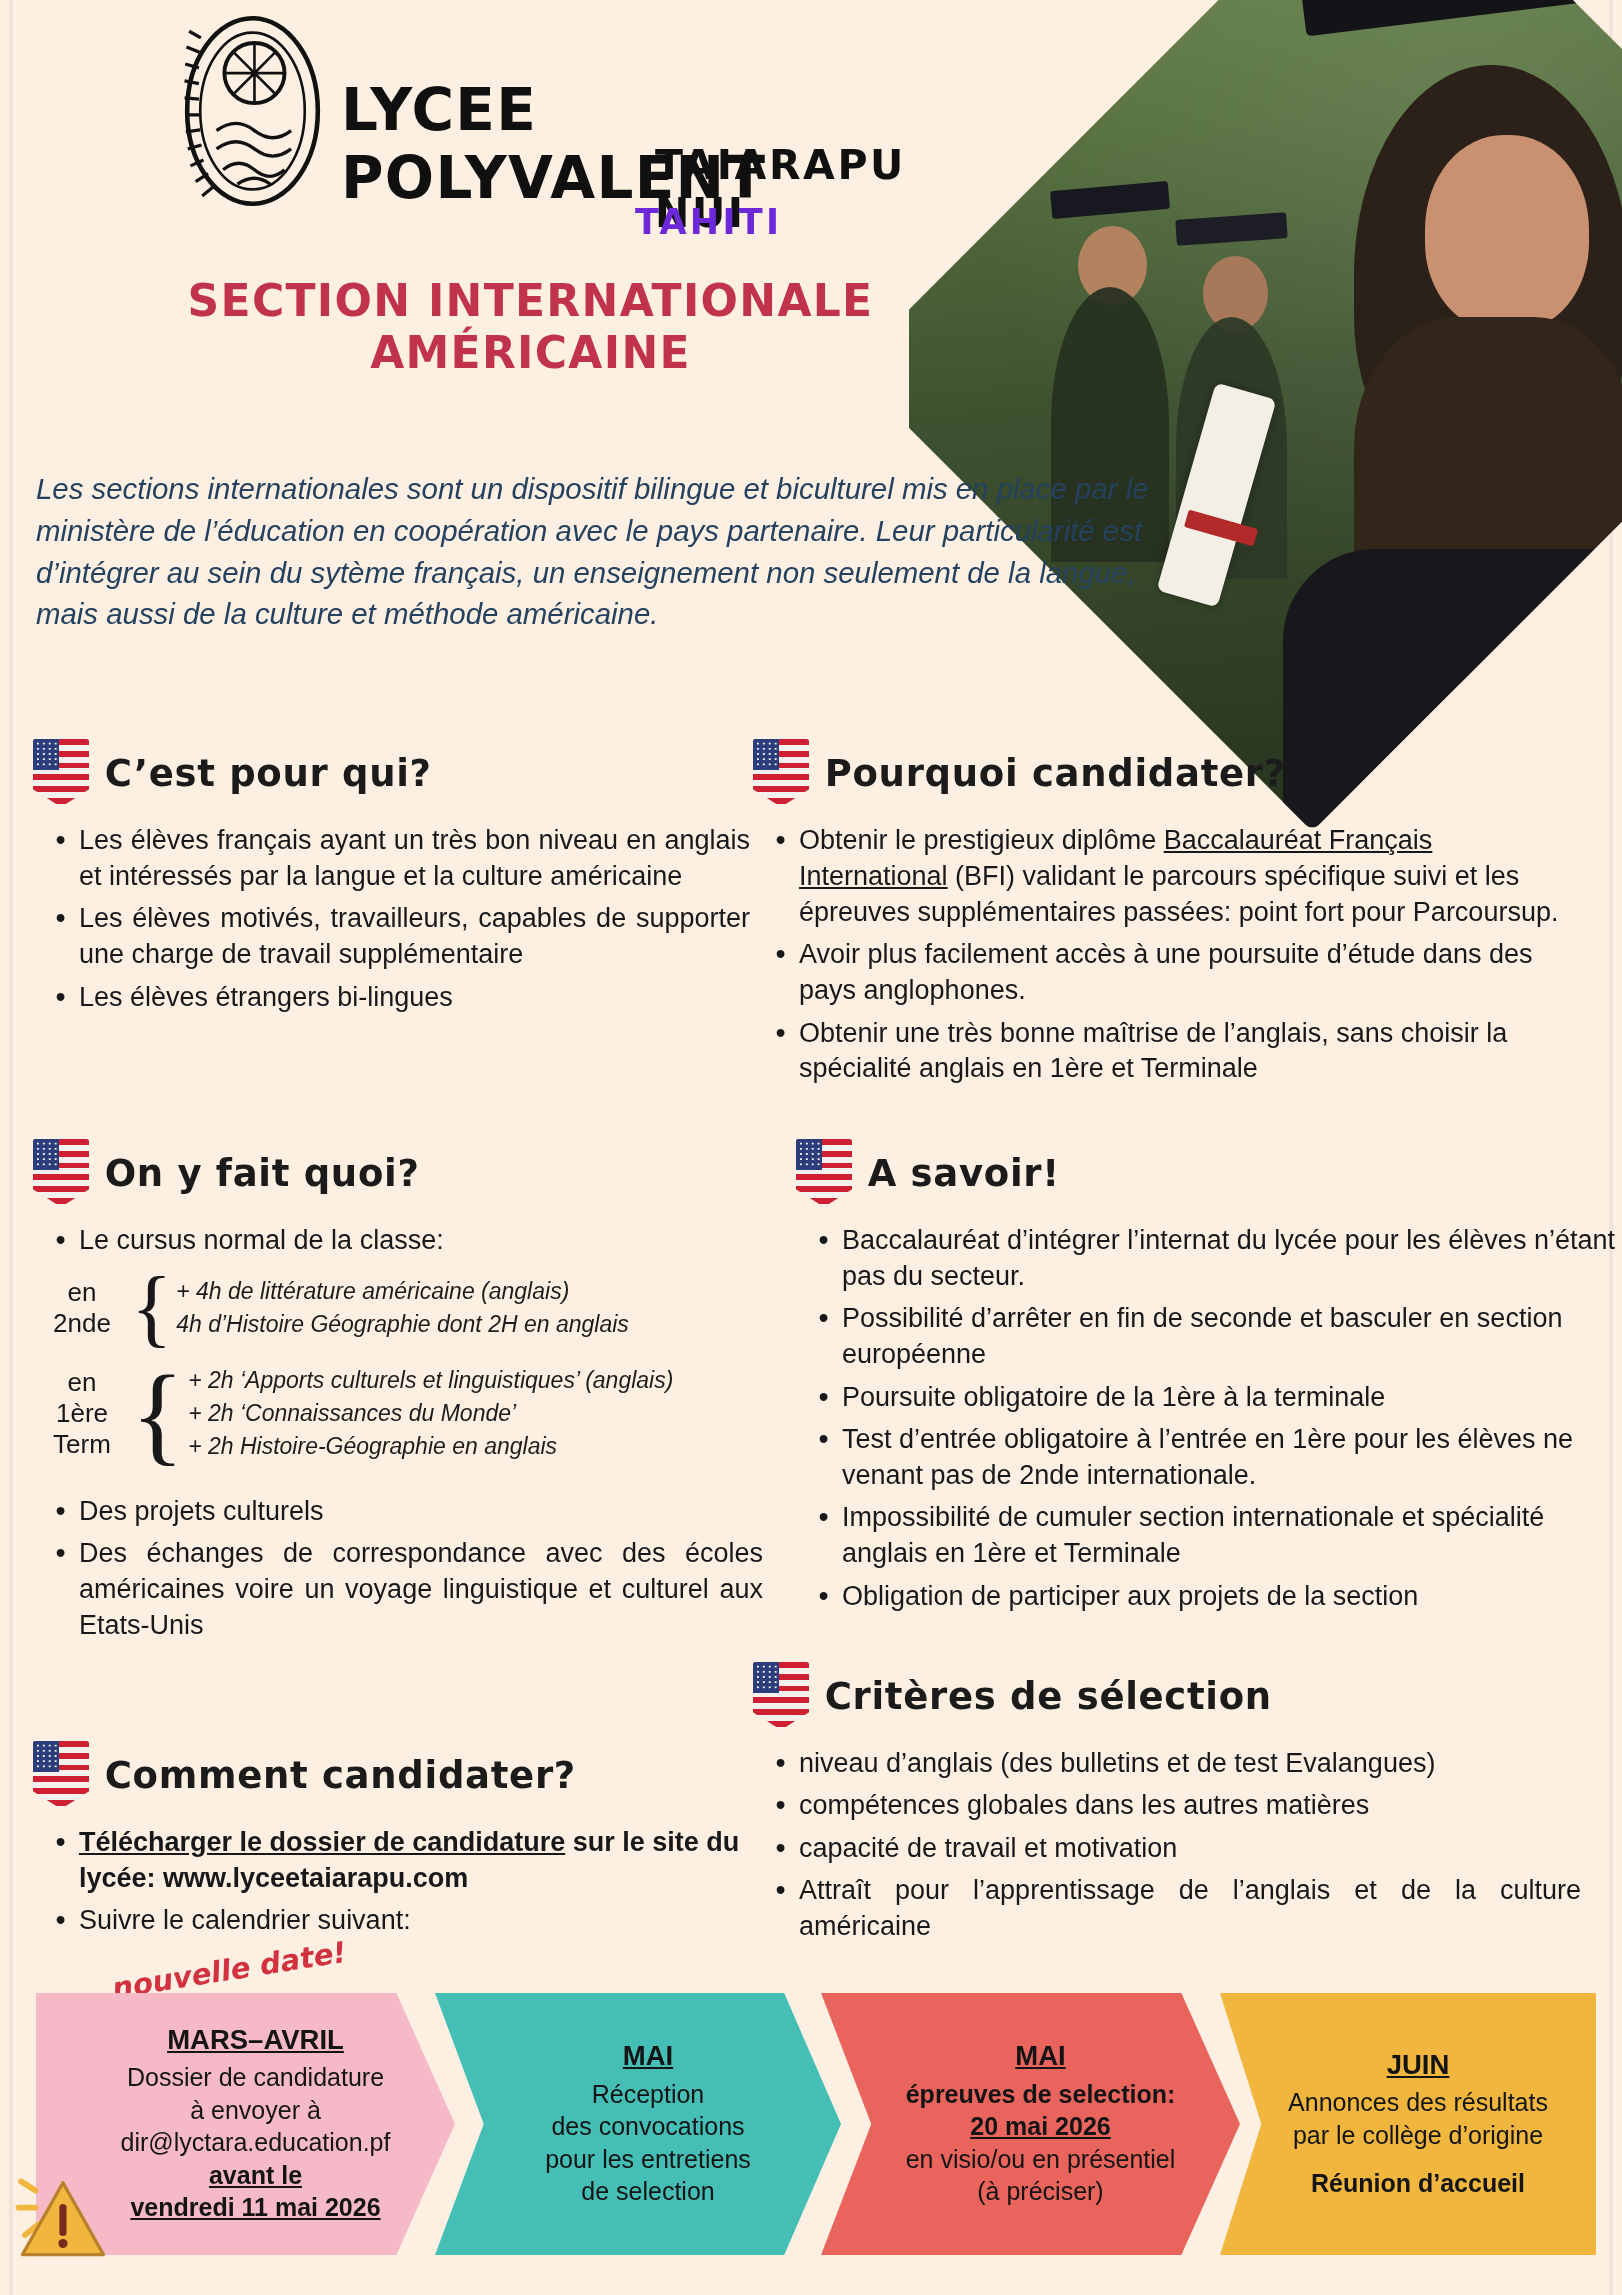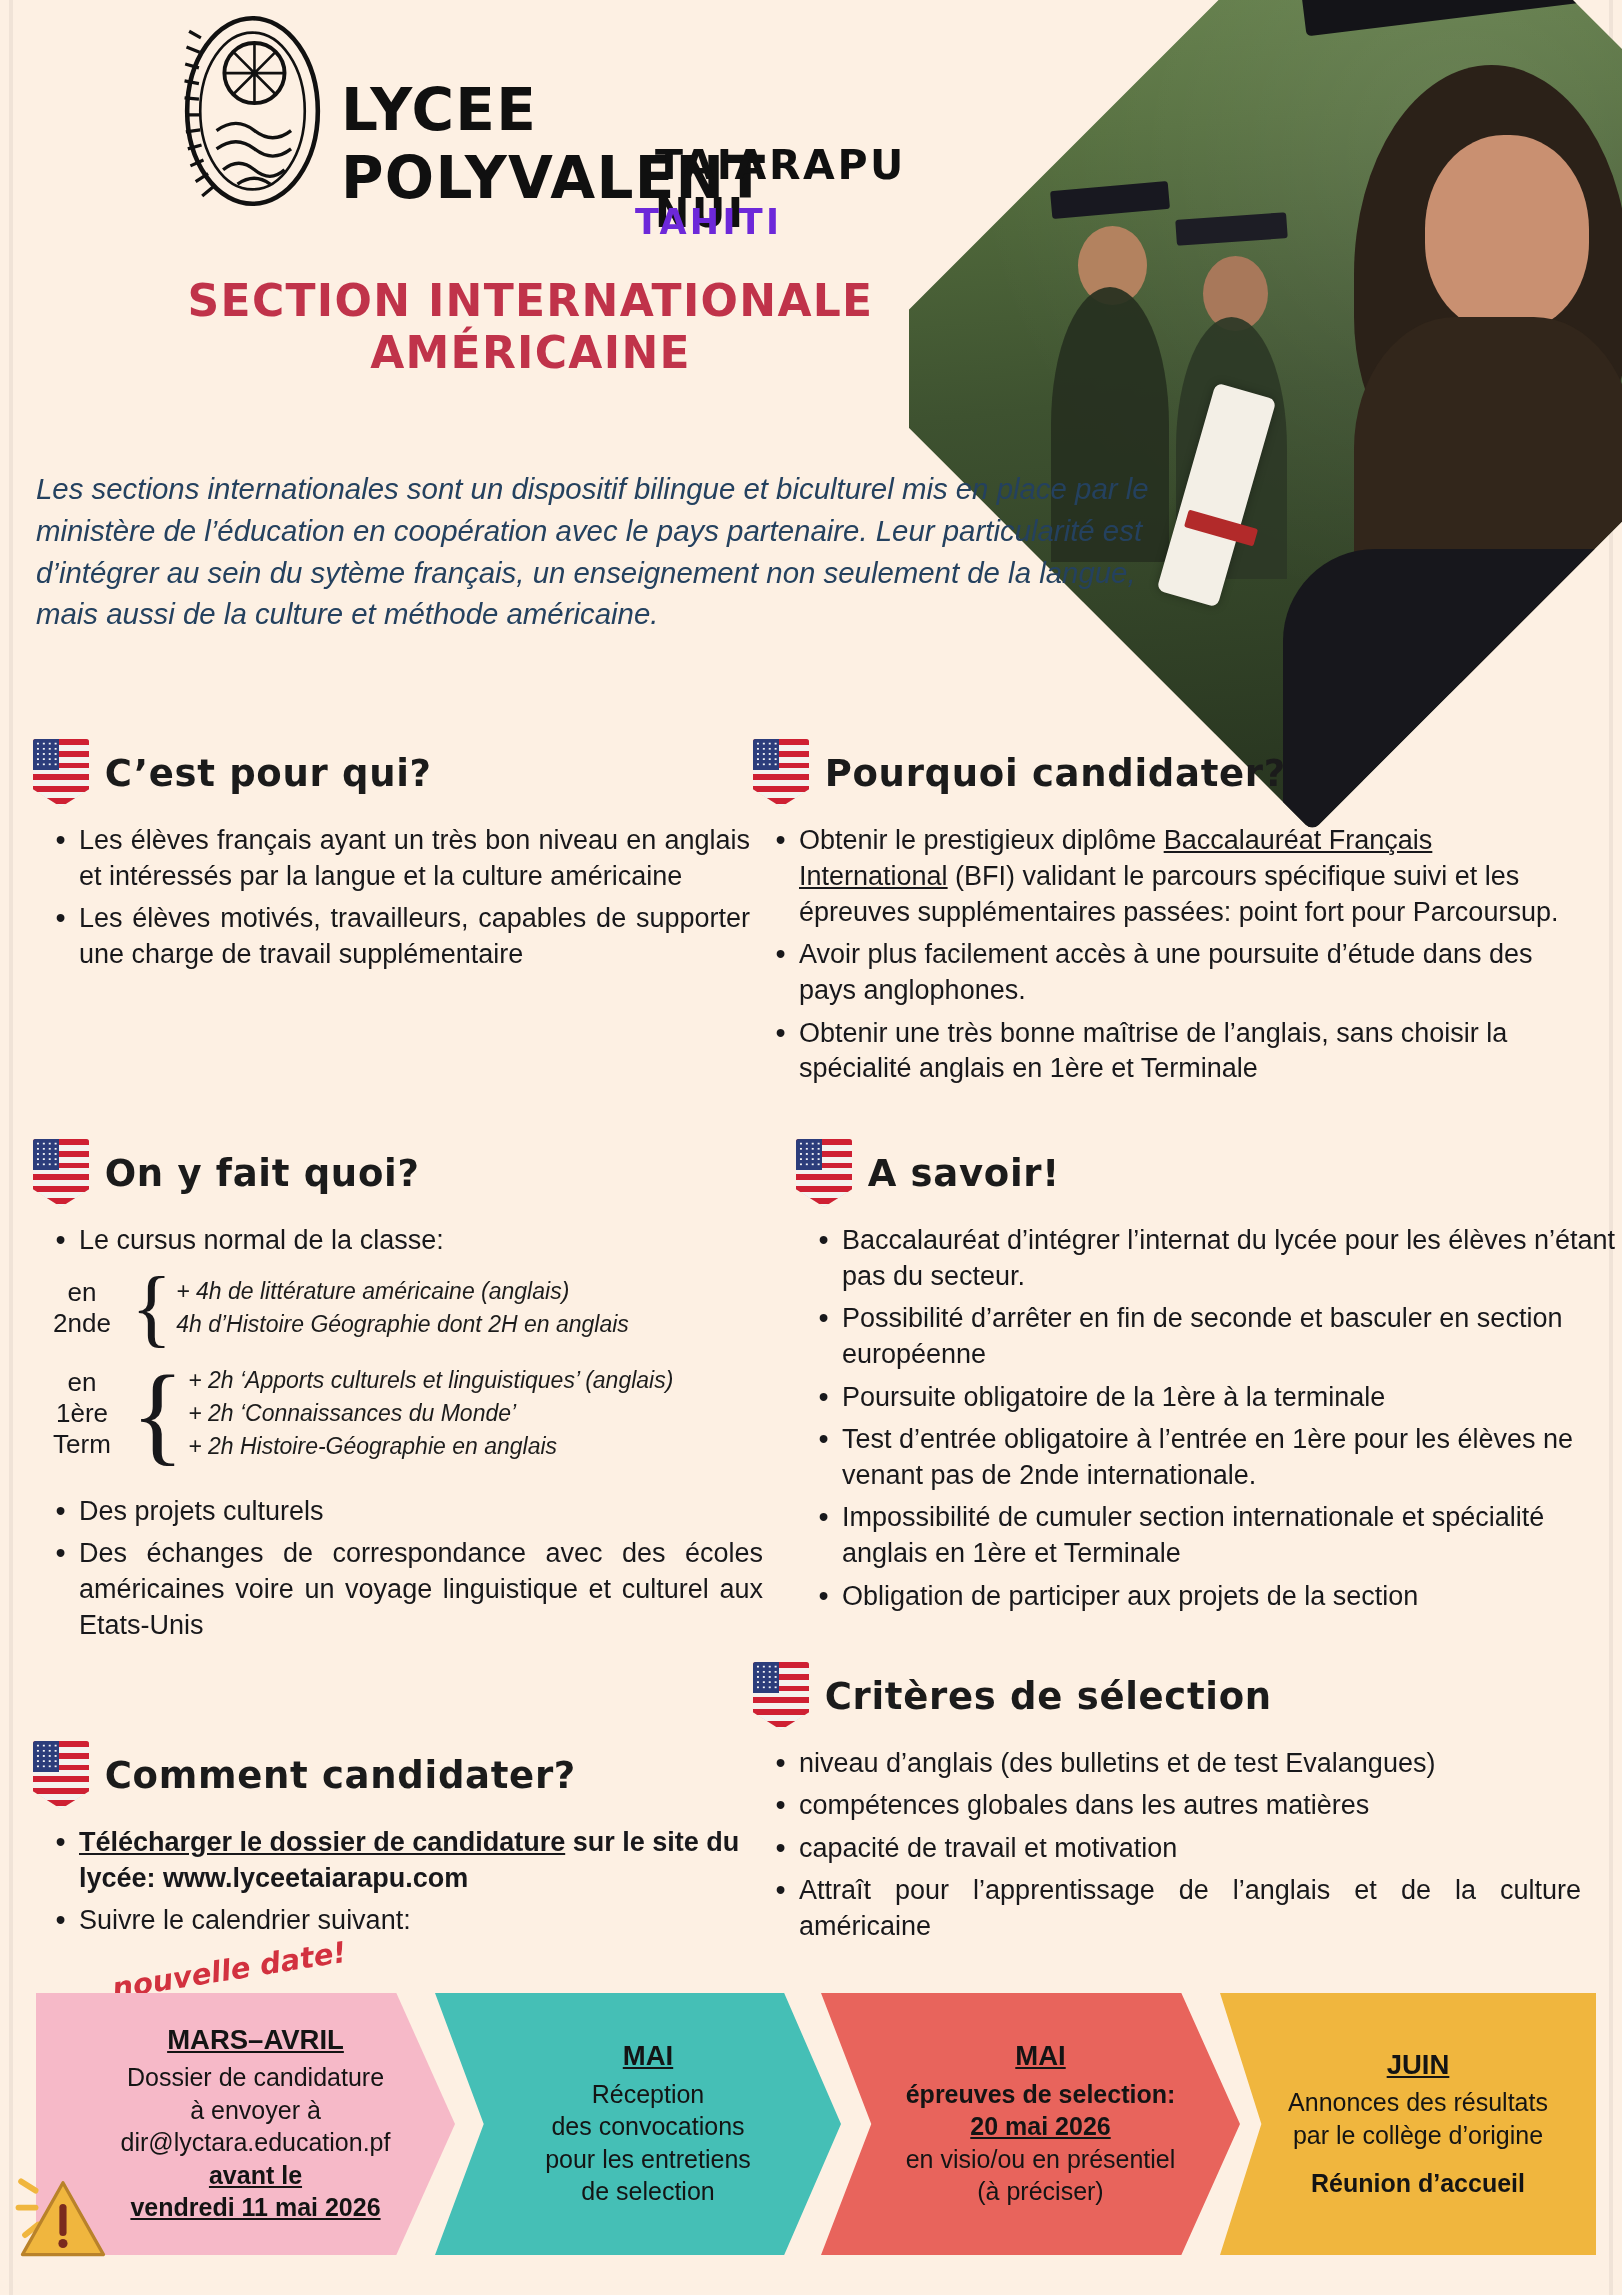--- a/index.html
+++ b/index.html
@@ -262,20 +262,21 @@
     <div class="title-row">
       <span class="flag">
           <span class="stripes"></span>
           <span class="canton"></span>
         </span>
       <span class="sec-title">C’est pour qui?</span>
     </div>
     <ul class="bul just">
       <li>Les élèves français ayant un très bon niveau en anglais et intéressés par la langue et la culture américaine</li>
       <li>Les élèves motivés, travailleurs, capables de supporter une charge de travail supplémentaire</li>
+      <li>Les élèves étrangers bi-lingues</li>
     </ul>
   </div>
 
   <div id="blk-pour">
     <div class="title-row">
       <span class="flag">
           <span class="stripes"></span>
           <span class="canton"></span>
         </span>
       <span class="sec-title">Pourquoi candidater?</span>

